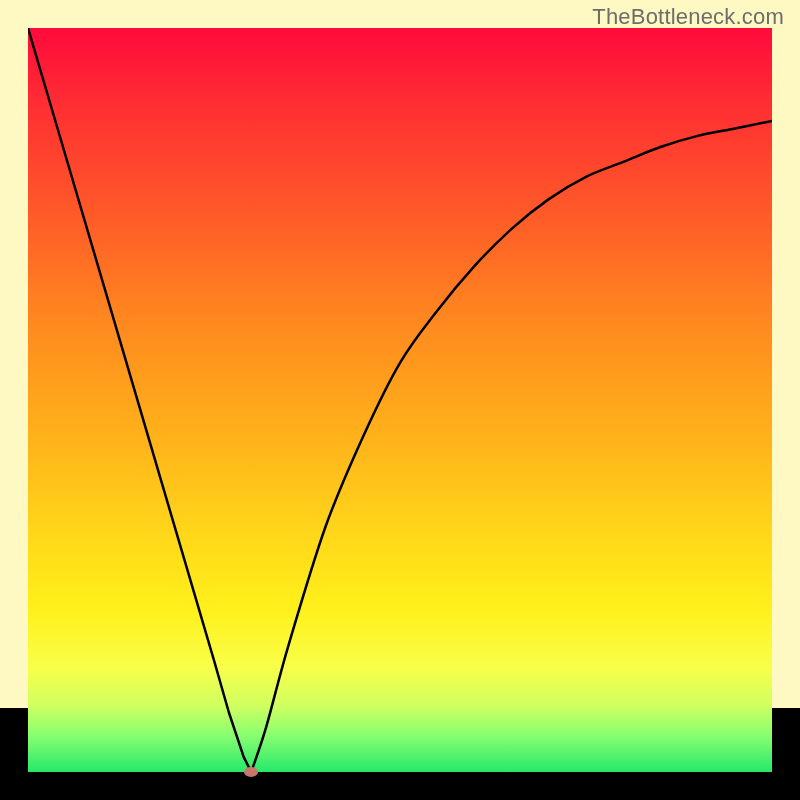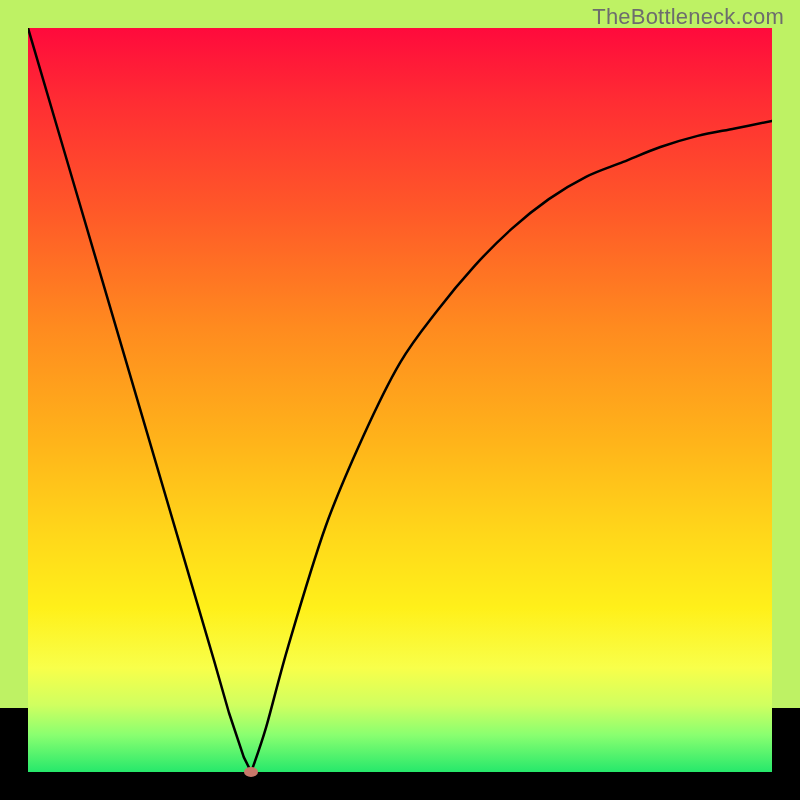--- a/index.html
+++ b/index.html
@@ -10,21 +10,21 @@
     background: #000;
     overflow: hidden;
     font-family: Arial, Helvetica, sans-serif;
   }
   .frame {
     position: absolute;
     top: 0;
     left: 0;
     width: 800px;
     height: 708px;
-    background: #bef264;
+    background: #fef9c3;
   }
   .plot-area {
     position: absolute;
     top: 28px;
     left: 28px;
     width: 744px;
     height: 744px;
     
     background: linear-gradient(
       to bottom,

